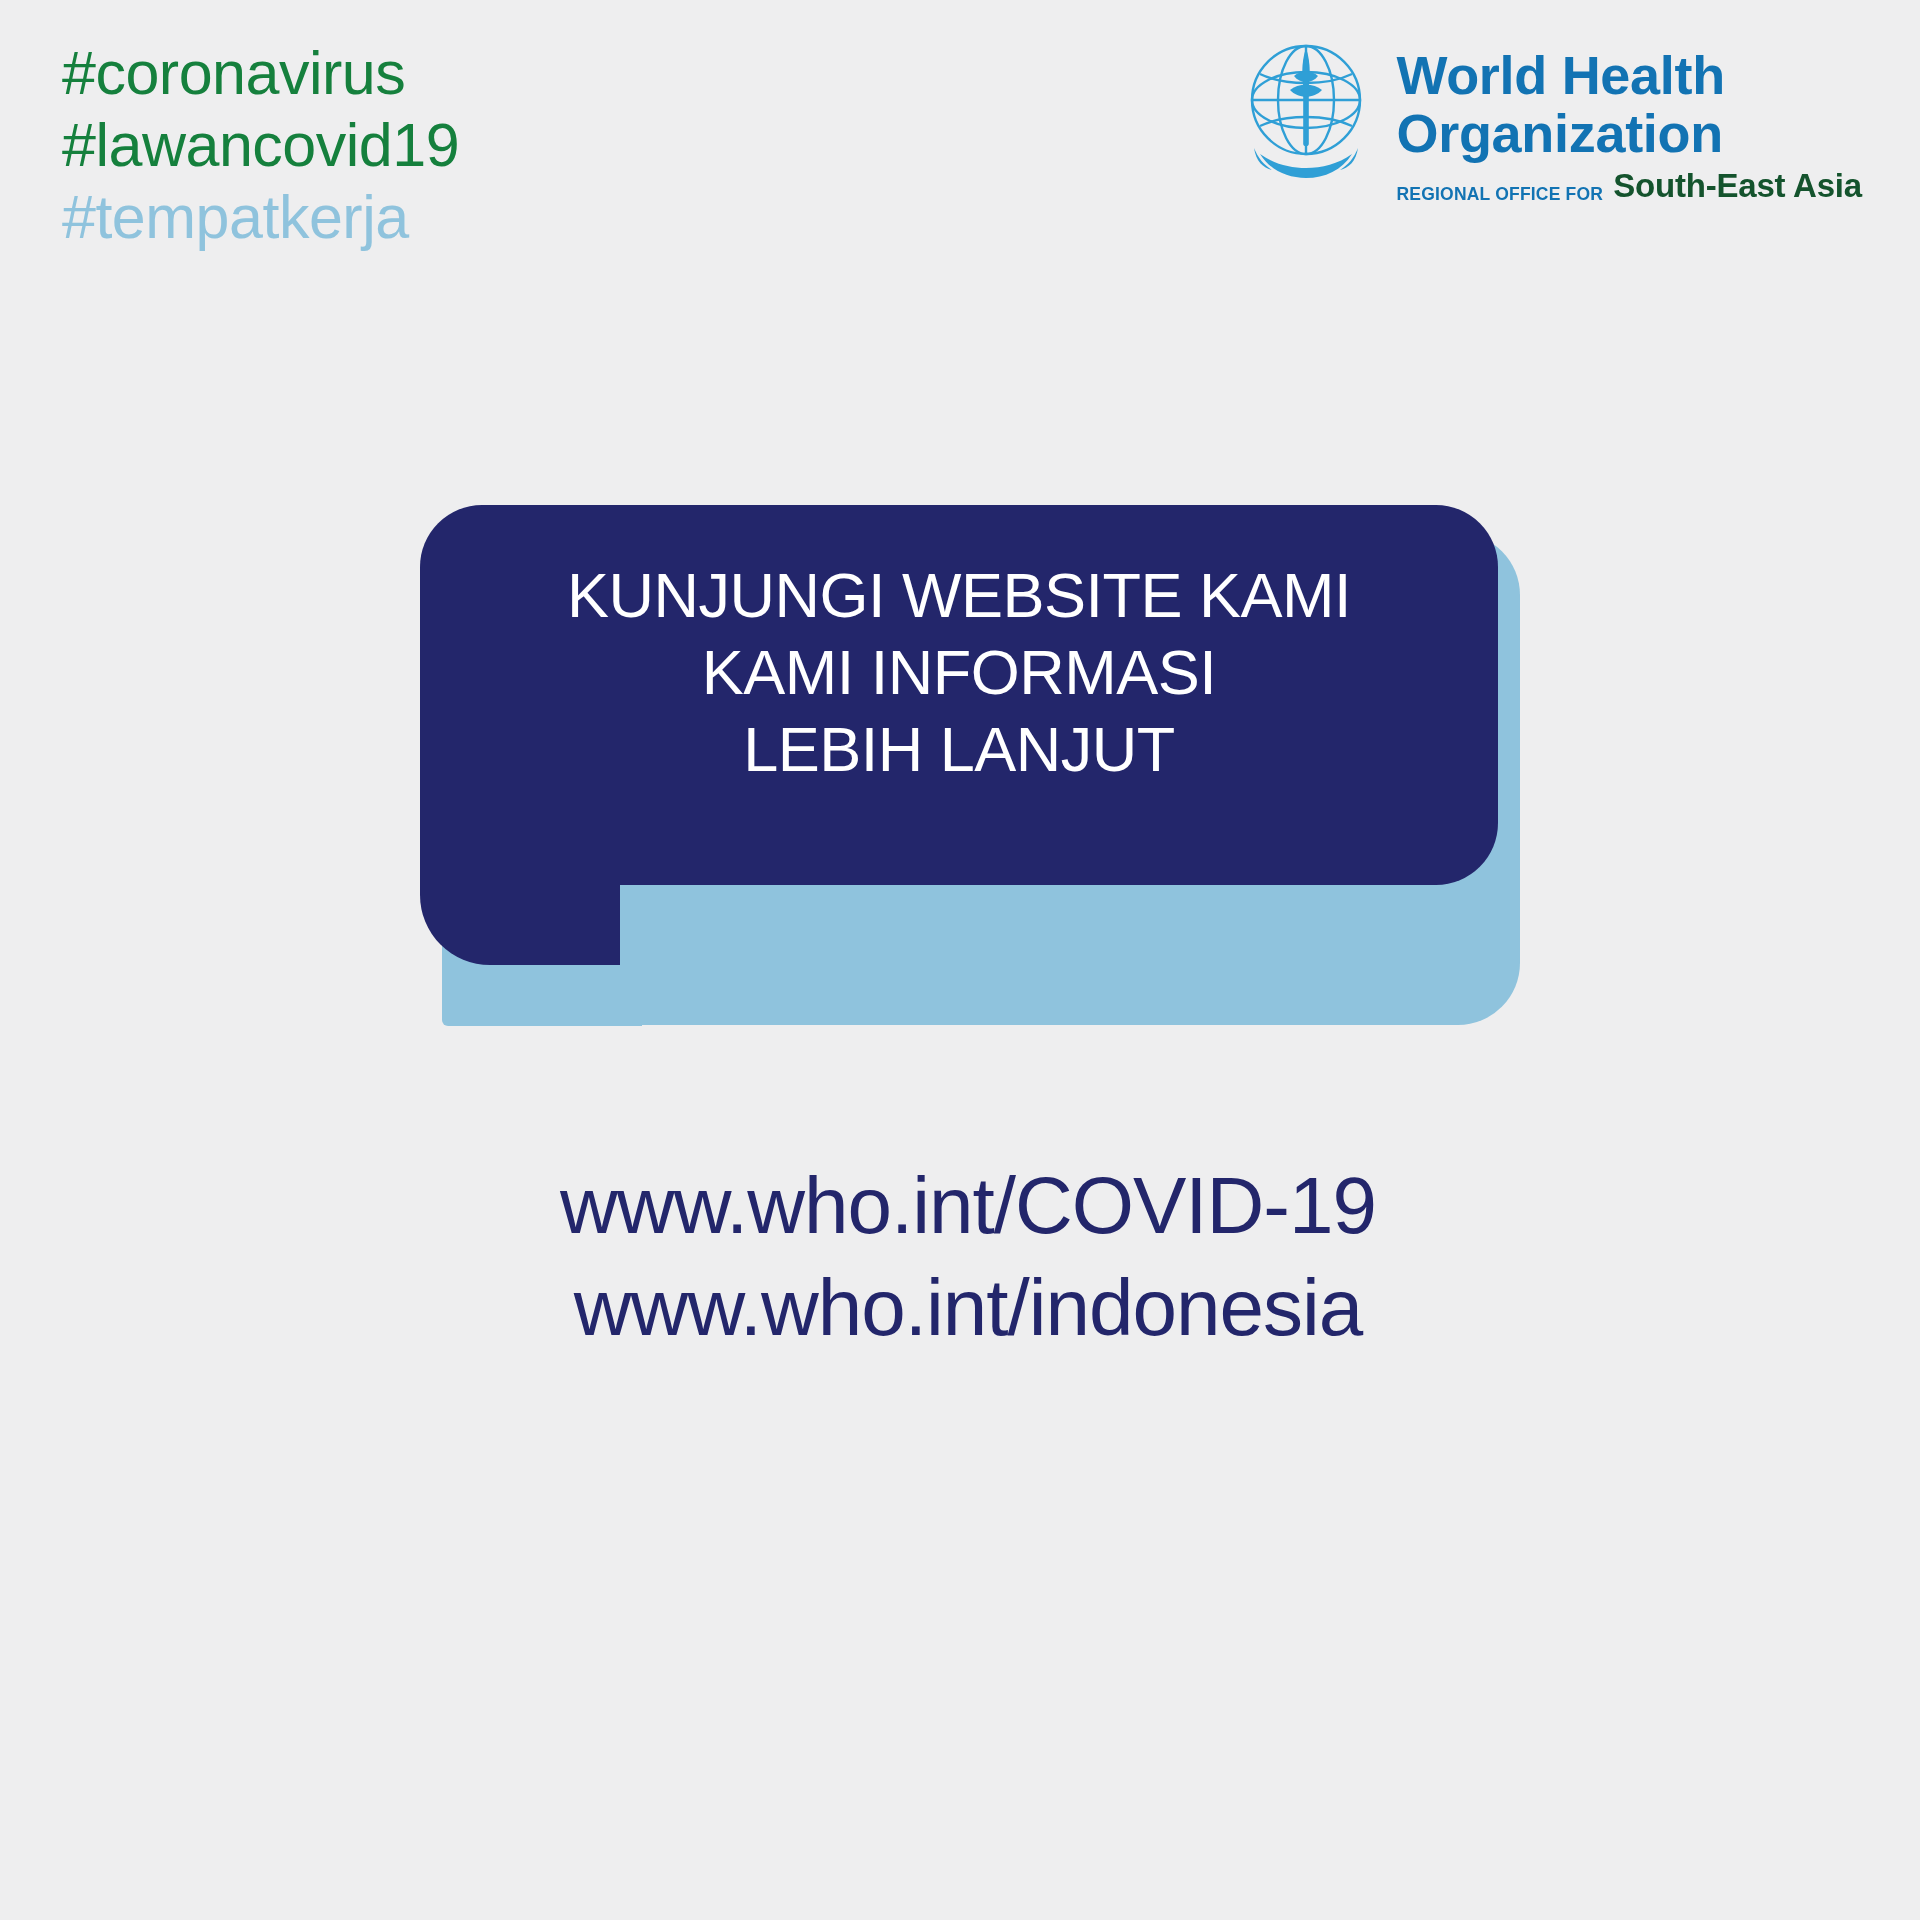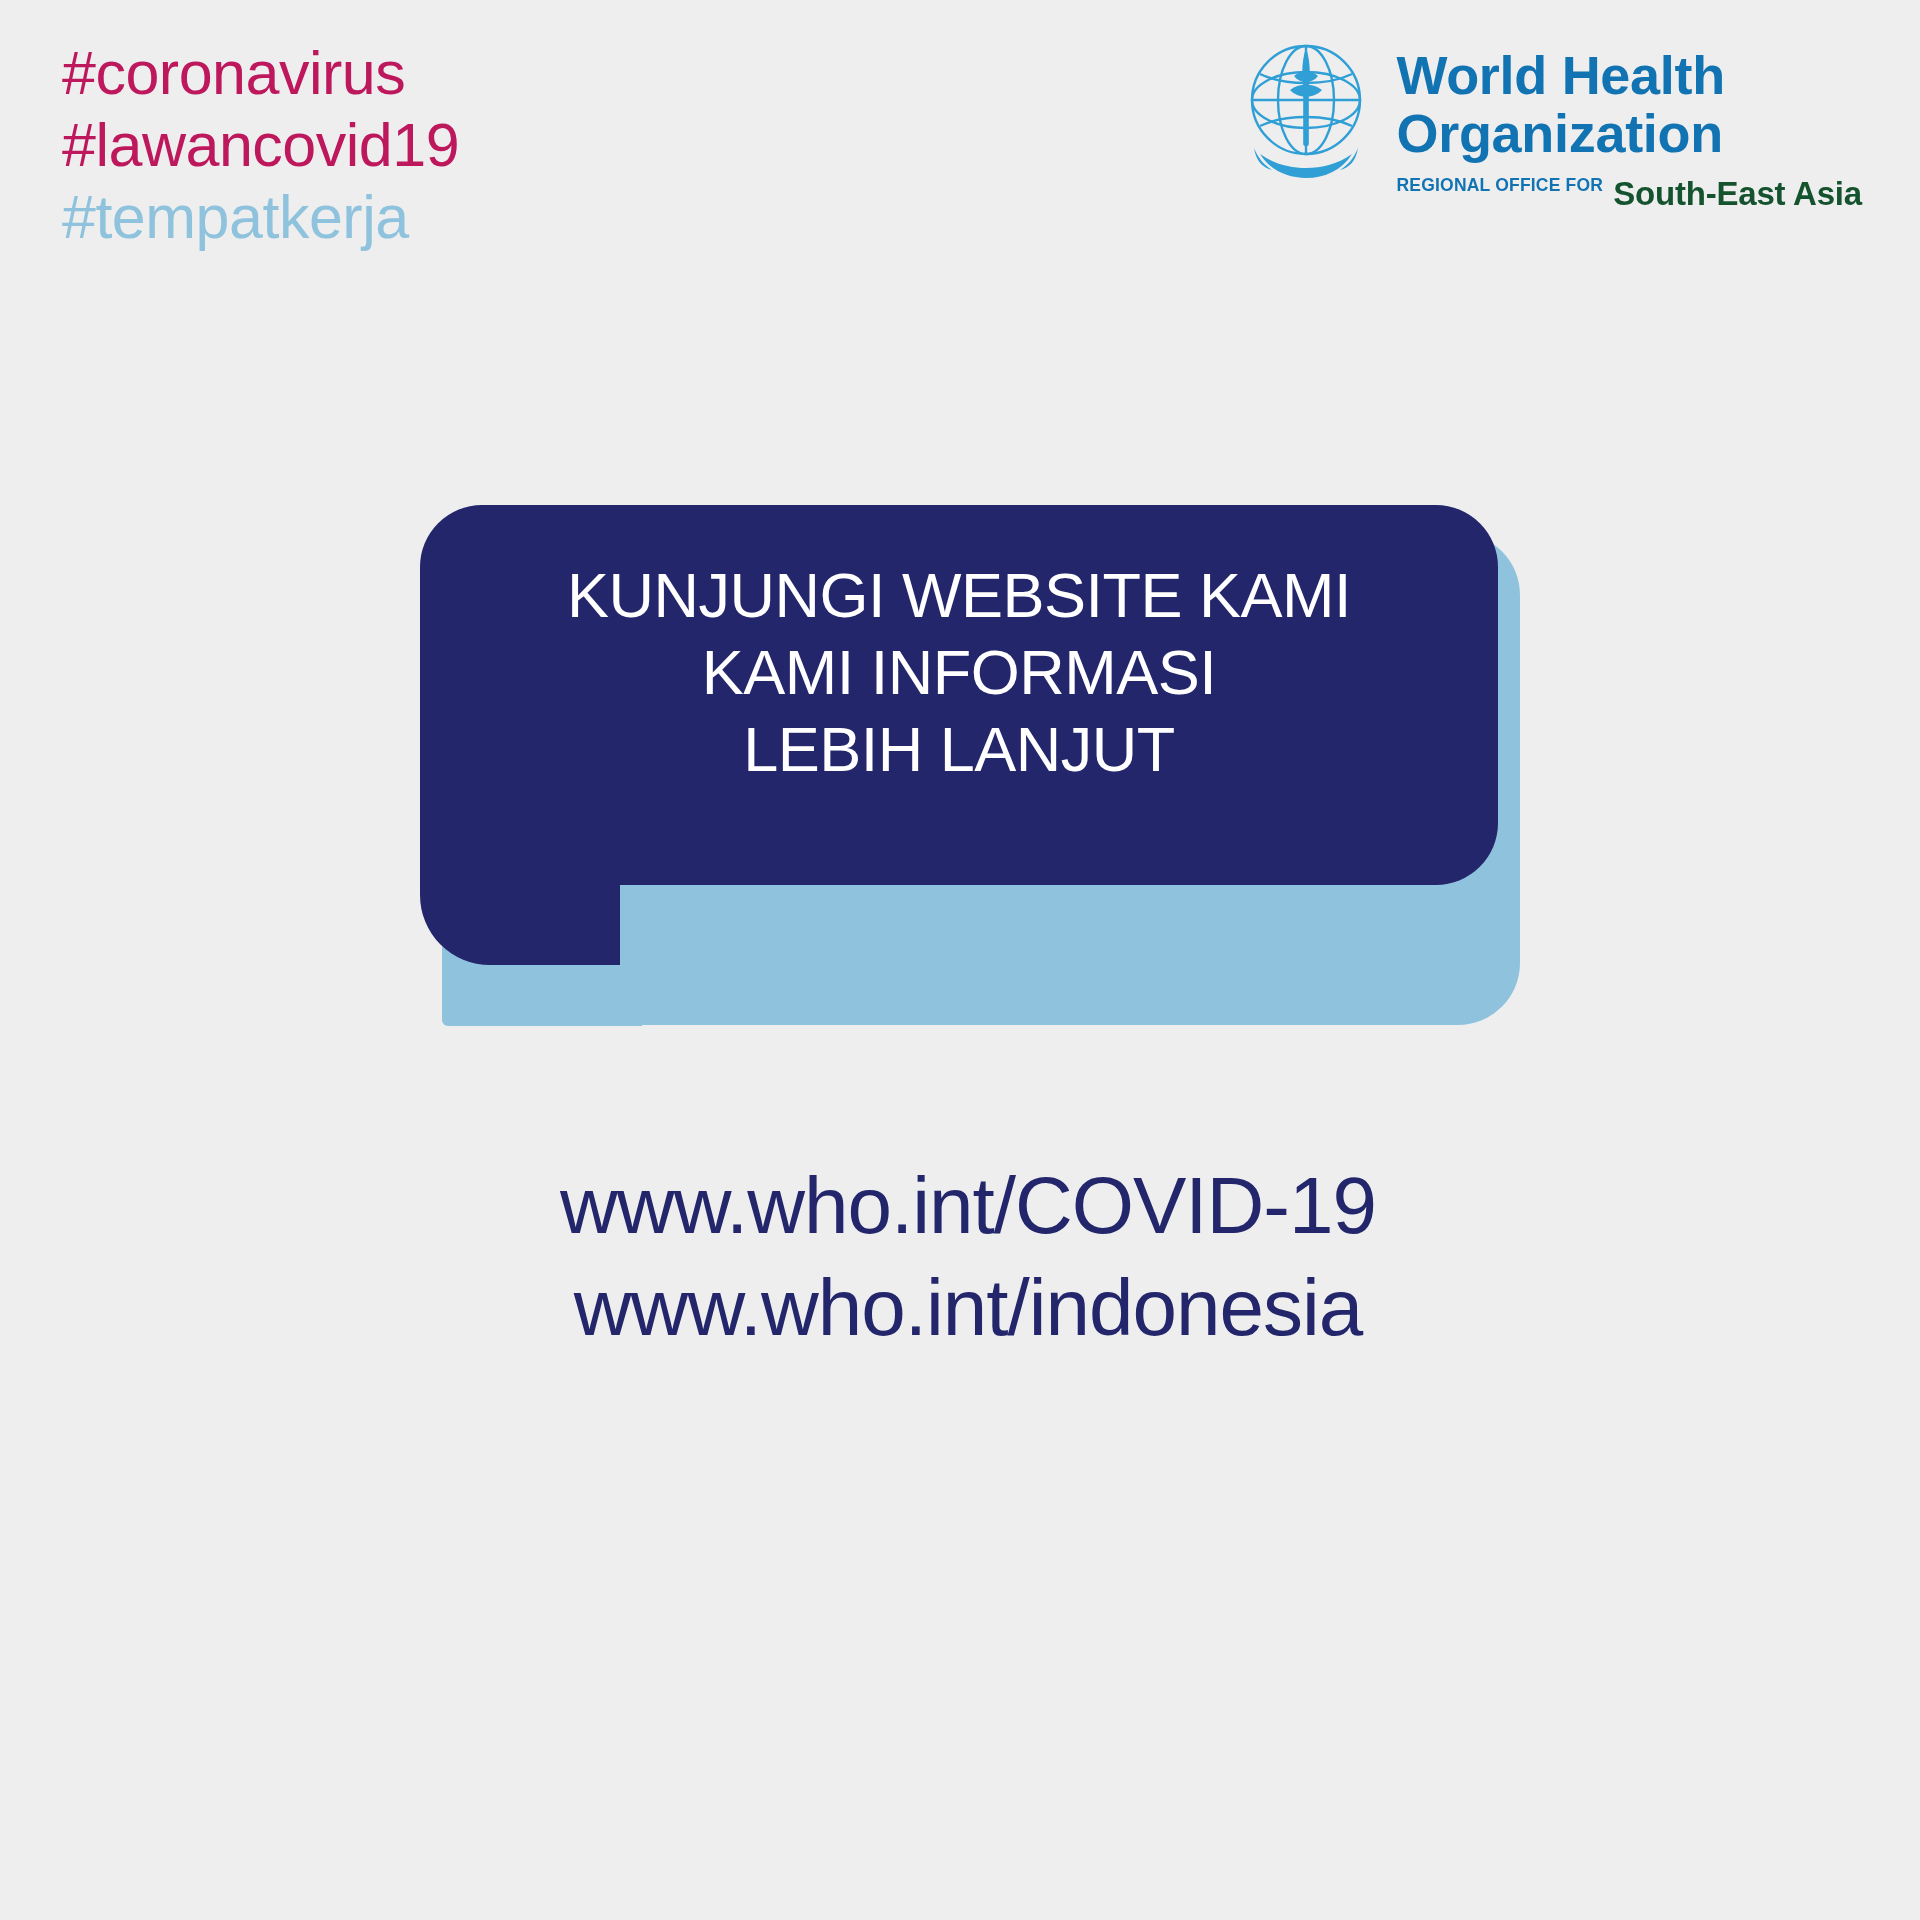--- a/index.html
+++ b/index.html
@@ -21,21 +21,21 @@
     left: 62px;
     top: 38px;
     line-height: 1.18;
   }
   .hashtag {
     font-size: 61px;
     font-weight: 400;
     letter-spacing: -0.5px;
     white-space: nowrap;
   }
-  .hashtag.dark { color: #be185d; }
+  .hashtag.dark { color: #15803d; }
   .hashtag.light { color: #8fc3dd; }
 
   
   .who-logo {
     position: absolute;
     right: 58px;
     top: 30px;
     display: flex;
     align-items: flex-start;
     gap: 14px;
@@ -51,23 +51,23 @@
   .who-wordmark .line {
     color: #1273b3;
     font-weight: bold;
     font-size: 54px;
     line-height: 1.08;
     letter-spacing: -0.3px;
     white-space: nowrap;
   }
   .who-regional {
     display: flex;
-    align-items: flex-start;
+    align-items: flex-end;
     gap: 10px;
-    margin-top: 12px;
+    margin-top: 4px;
     white-space: nowrap;
   }
   .who-regional .small {
     color: #1273b3;
     font-size: 17.5px;
     font-weight: bold;
     letter-spacing: 0.2px;
   }
   .who-regional .region {
     color: #14532d;

